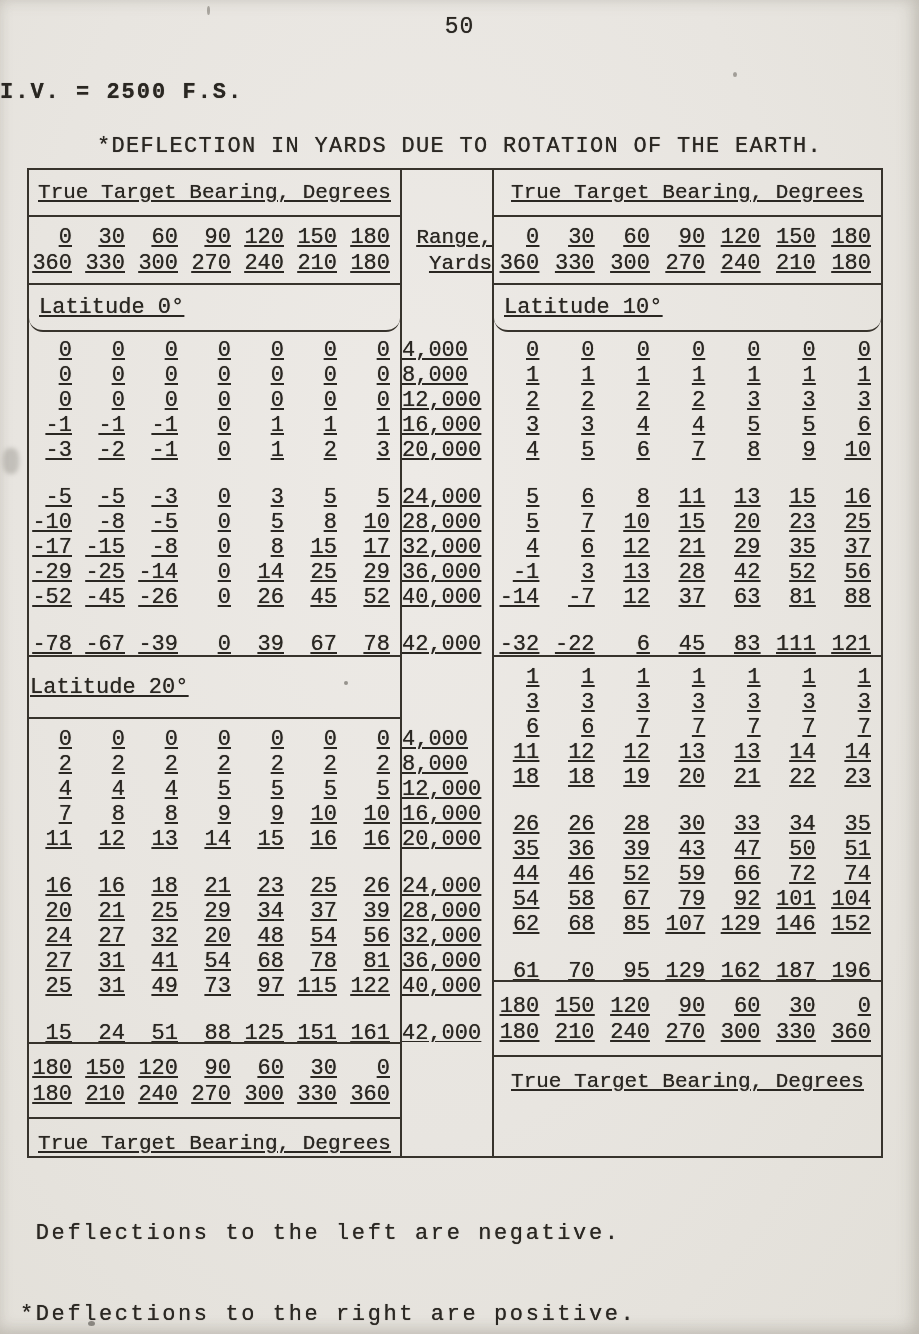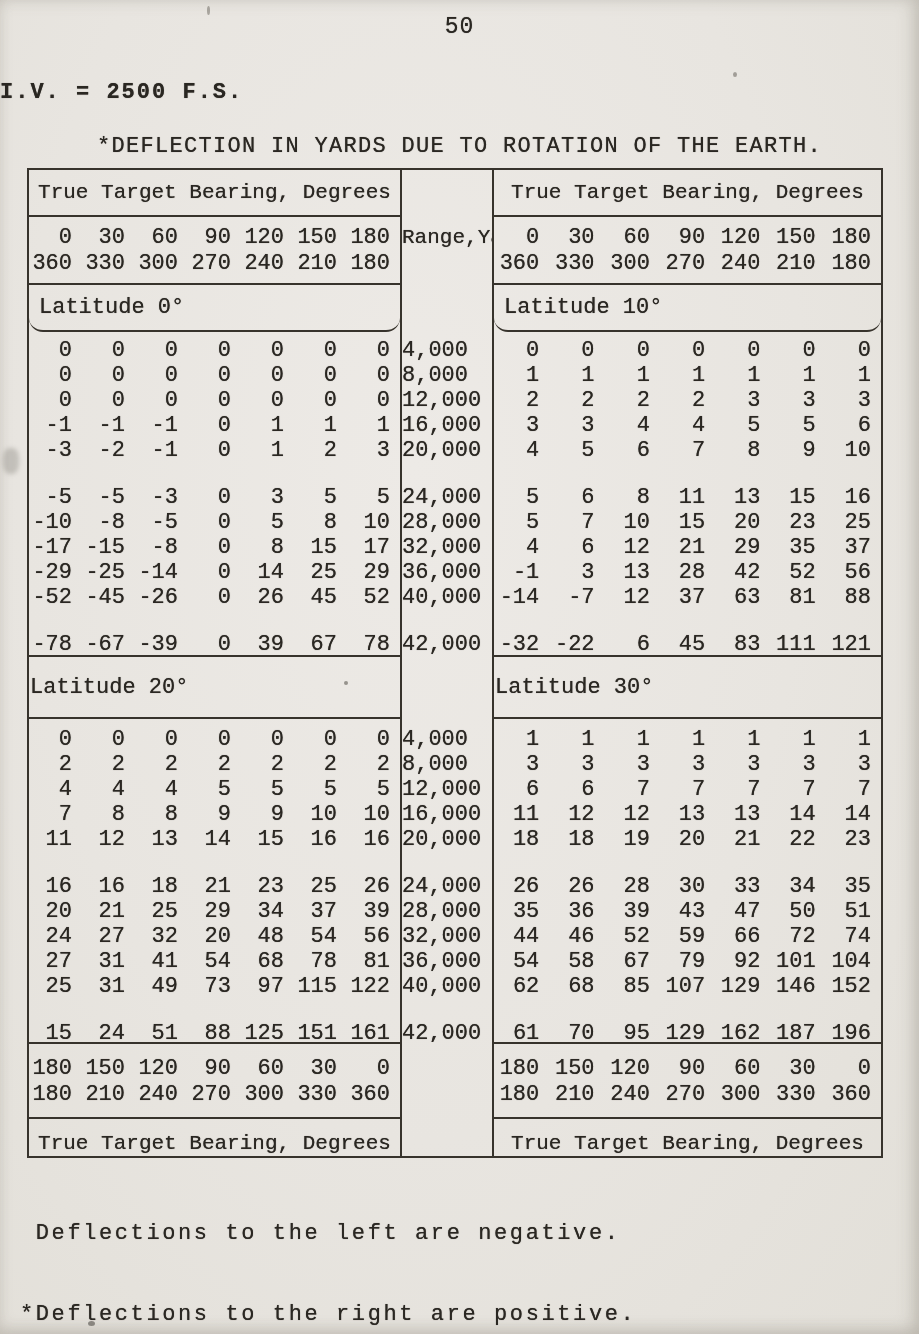--- a/index.html
+++ b/index.html
@@ -23,21 +23,21 @@
 
   .page-number{position:absolute;top:14px;left:0;width:100%;text-align:center;font-size:23px;letter-spacing:1px;}
   .doc-title{position:absolute;top:80px;left:0;width:100%;text-align:left;font-size:22px;letter-spacing:2px;font-weight:bold;}
   .doc-subtitle{position:absolute;top:134px;left:0;width:100%;text-align:center;font-size:22px;letter-spacing:1.3px;}
 
   .dtable{
     position:absolute;left:27px;top:168px;width:856px;height:990px;
     border:2px solid var(--line);
     display:flex;
   }
-  .panel{height:100%;}
+  .panel{height:100%;text-decoration:underline;}
   .panel.left{width:373px;border-right:2px solid var(--line);}
   .panel.mid{width:92px;border-right:2px solid var(--line);}
   .panel.right{flex:1;}
 
   .sec{width:100%;border-bottom:2px solid var(--line);overflow:hidden;}
   .panel.mid .sec{border-bottom-color:transparent;}
   .s-title{height:47px;display:flex;align-items:center;justify-content:center;font-size:21px;}
   .s-bearing{height:68px;padding-top:8px;}
   .s-lat{height:47px;display:flex;align-items:center;padding-left:10px;font-size:22px;border-radius:14px;}
   .s-data{height:325px;padding-top:6px;}
@@ -45,21 +45,21 @@
   .s-data2{height:325px;padding-top:8px;}
   .s-bearingb{height:75px;padding-top:12px;}
   .s-footer{height:49px;border-bottom:none;display:flex;align-items:center;justify-content:center;font-size:21px;}
 
   .grid-row{display:grid;grid-template-columns:repeat(7,1fr);height:25px;}
   .s-bearing .grid-row,.s-bearingb .grid-row{height:26px;}
   .cell{text-align:right;padding-right:10px;font-size:22px;line-height:25px;white-space:nowrap;}
   .s-bearing .cell,.s-bearingb .cell{line-height:26px;}
   .grid.gap,.rlist.gap{margin-top:22px;}
 
-  .range-label{display:flex;flex-direction:row;align-items:flex-start;font-size:21px;line-height:26px;}
+  .range-label{display:flex;flex-direction:column;align-items:flex-end;font-size:21px;line-height:26px;}
   .rrow{height:25px;text-align:left;padding-right:6px;font-size:22px;line-height:25px;white-space:nowrap;}
 
   .footnotes{position:absolute;left:20px;top:1166px;font-size:22px;line-height:27px;letter-spacing:2.6px;white-space:pre;}
 
   .artifact{position:absolute;border-radius:50%;pointer-events:none;}
   .a1{left:3px;top:448px;width:16px;height:26px;background:rgba(100,96,88,.28);filter:blur(2px);border-radius:40%;}
   .a2{left:88px;top:1321px;width:7px;height:5px;background:rgba(70,66,60,.55);filter:blur(.5px);}
   .a3{left:733px;top:72px;width:4px;height:5px;background:rgba(90,86,78,.5);}
   .a4{left:344px;top:681px;width:4px;height:4px;background:rgba(80,76,70,.55);}
   .a5{left:207px;top:6px;width:3px;height:9px;background:rgba(90,86,78,.45);filter:blur(.4px);}
@@ -515,21 +515,20 @@
               <span class="cell">-32</span>
               <span class="cell">-22</span>
               <span class="cell">6</span>
               <span class="cell">45</span>
               <span class="cell">83</span>
               <span class="cell">111</span>
               <span class="cell">121</span>
             </div>
           </div>
       </div>
-      <div class="sec s-lat2">Latitude 30°</div>
       <div class="sec s-data2">
         <div class="grid">
             <div class="grid-row">
               <span class="cell">1</span>
               <span class="cell">1</span>
               <span class="cell">1</span>
               <span class="cell">1</span>
               <span class="cell">1</span>
               <span class="cell">1</span>
               <span class="cell">1</span>

